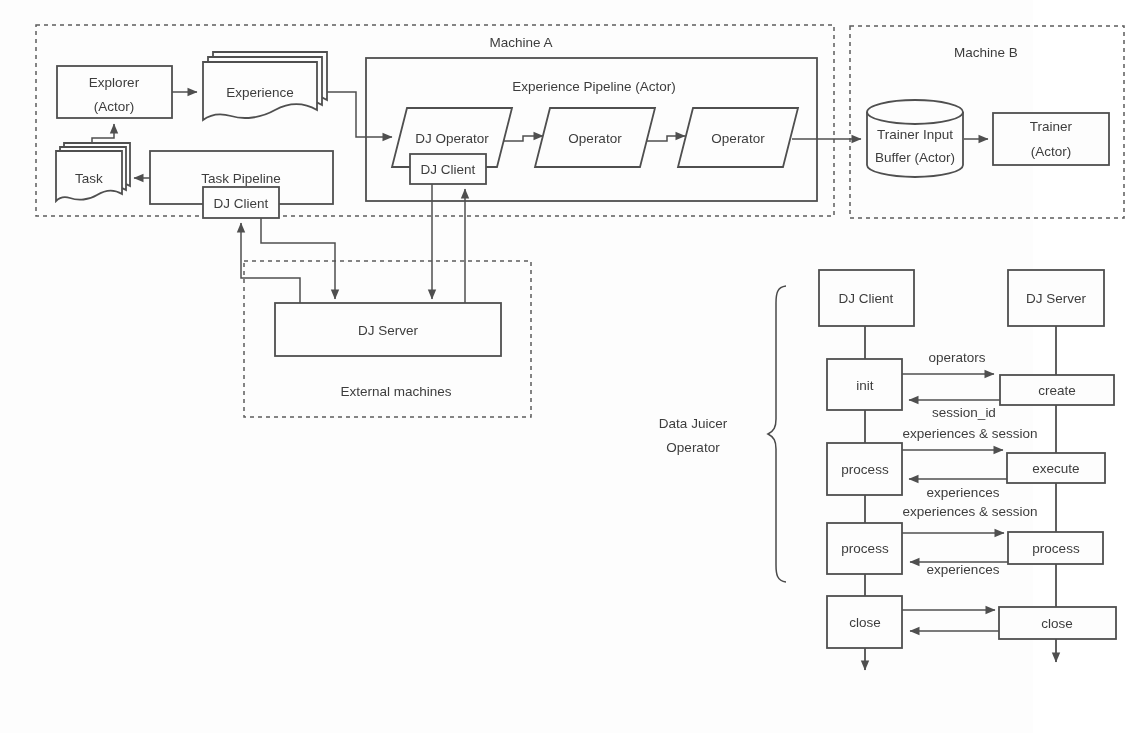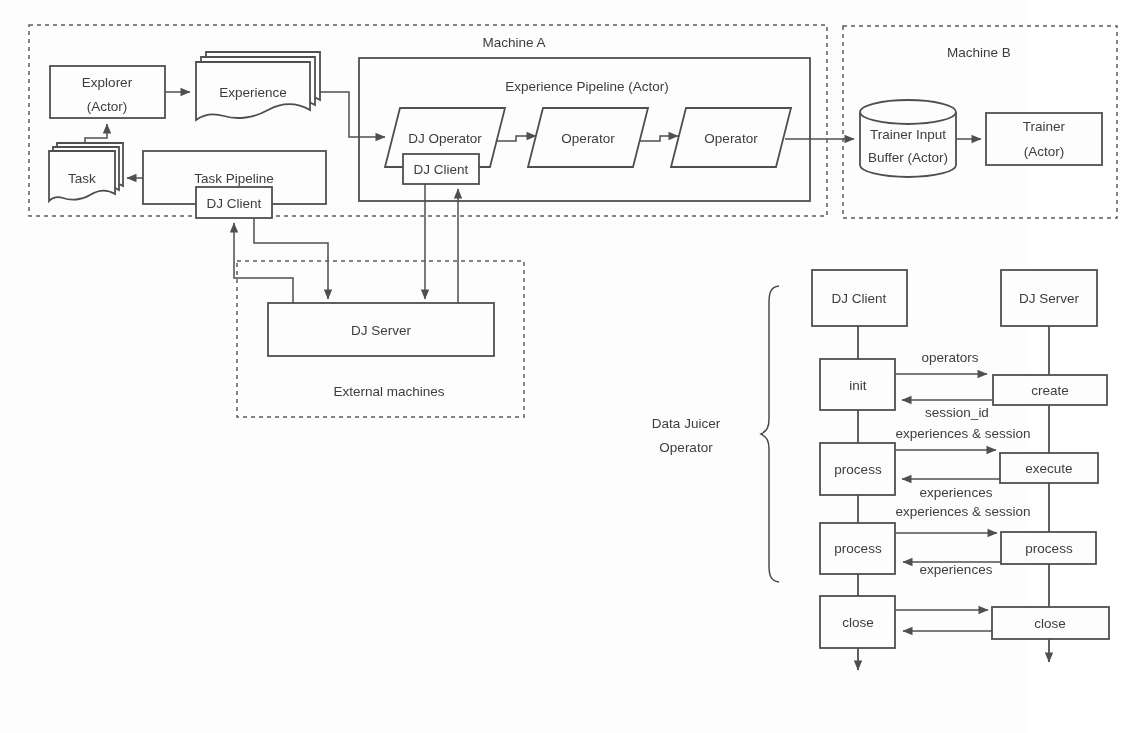--- a/index.html
+++ b/index.html
@@ -1,20 +1,21 @@
 <!DOCTYPE html>
 <html><head>
 <meta charset="utf-8">
 <style>
   html, body { margin: 0; padding: 0; background: #ffffff; }
   .canvas {
     position: relative;
     width: 1026px; height: 733px;
     background: #fdfdfd;
     font-family: "Liberation Sans", sans-serif;
+    padding-left: 7px;
   }
   svg { display: block; }
   svg text {
     font-family: "Liberation Sans", sans-serif;
     font-size: 13.5px;
     fill: #3d3d3d;
   }
   .ctr { text-anchor: middle; }
   .node { fill: #fdfdfd; stroke: #4f4f4f; stroke-width: 1.8; }
   .frame { fill: none; stroke: #4f4f4f; stroke-width: 1.8; }

